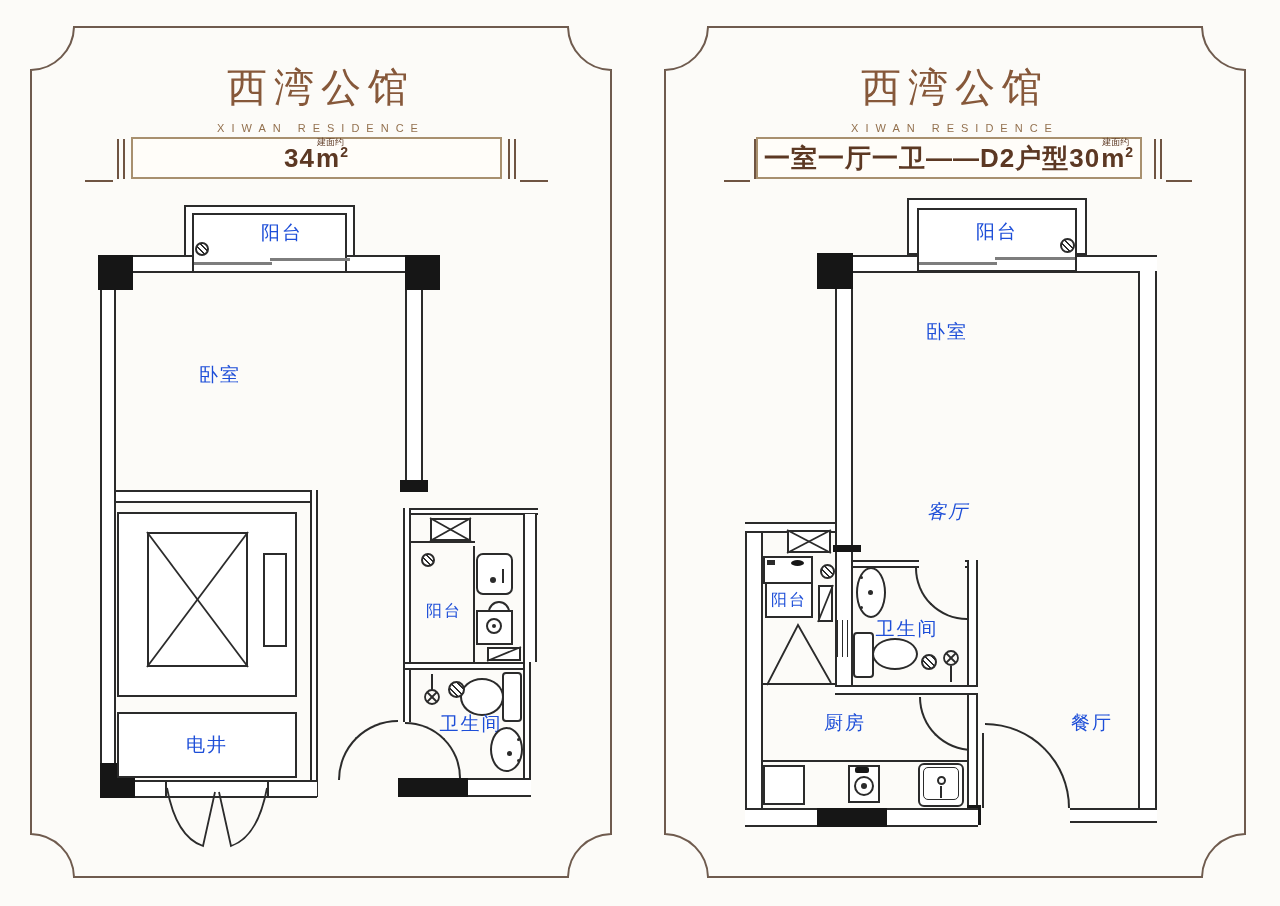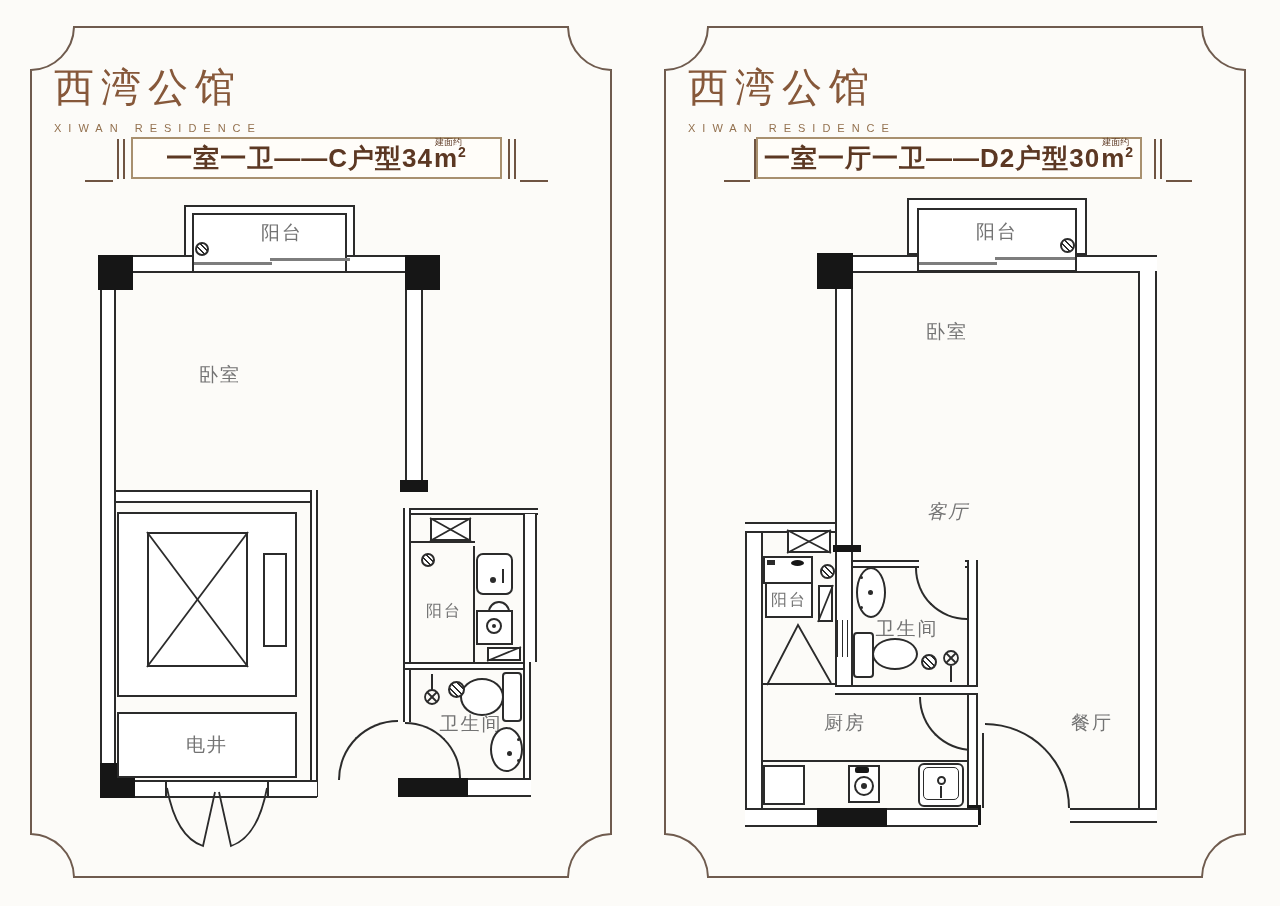--- a/index.html
+++ b/index.html
@@ -1,36 +1,36 @@
 <!DOCTYPE html>
 <html><head>
 <meta charset="utf-8">
 <style>
   html,body{margin:0;padding:0;background:#fbf9f5;font-family:"Liberation Sans",sans-serif;}
   #stage{position:relative;width:1280px;height:906px;background:#fcfbf8;overflow:hidden;}
   .panel{position:absolute;top:26px;height:852px;width:582px;}
   .frame{position:absolute;left:0;top:0;}
-  .brand{position:absolute;top:34px;left:0;right:0;text-align:left;color:#86583a;margin-left:24px;}
+  .brand{position:absolute;top:34px;left:0;right:0;text-align:center;color:#86583a;}
   .brand-title{font-size:40px;letter-spacing:7px;color:#86583a;}
   .brand-sub{margin-top:7px;font-size:11px;letter-spacing:7px;color:#93714f;}
   .banner-box{position:absolute;top:111px;height:42px;border:2px solid #a8906f;background:#fffdf9;
       display:flex;align-items:center;justify-content:center;color:#5c3823;font-weight:bold;
       font-size:26px;letter-spacing:1px;box-sizing:border-box;}
   .orn{position:absolute;background:#6f5442;}
   .munit{display:inline-block;position:relative;margin-left:1px;}
   .munit .note{position:absolute;top:-7px;left:1px;font-size:9px;font-style:normal;letter-spacing:0;font-weight:normal;}
   .munit sup{font-size:14px;}
   
   .blk{position:absolute;background:#161616;}
   .wh{position:absolute;box-sizing:border-box;background:#fff;border:0 solid #2b2b2b;border-top-width:2px;border-bottom-width:2px;}
   .wv{position:absolute;box-sizing:border-box;background:#fff;border:0 solid #2b2b2b;border-left-width:2px;border-right-width:2px;}
   .box{position:absolute;box-sizing:border-box;background:#fff;border:2px solid #2b2b2b;}
   .ln{position:absolute;background:#2b2b2b;}
   .gray{background:#7d7d7d;}
-  .lbl{position:absolute;font-size:19px;color:#737373;letter-spacing:2px;white-space:nowrap;transform:translate(-50%,-50%);}
+  .lbl{position:absolute;font-size:19px;color:#1d4ed8;letter-spacing:2px;white-space:nowrap;transform:translate(-50%,-50%);}
   .lbl.small{font-size:16px;}
   .drain{position:absolute;box-sizing:border-box;border:2px solid #2b2b2b;border-radius:50%;
       background:repeating-linear-gradient(45deg,#2b2b2b 0 1.5px,#fff 1.5px 4.5px);}
   .arc{position:absolute;box-sizing:border-box;border-color:#2b2b2b;}
   .arc.tl{border-top:2px solid #2b2b2b;border-left:2px solid #2b2b2b;border-top-left-radius:100% 100%;}
   .arc.tr{border-top:2px solid #2b2b2b;border-right:2px solid #2b2b2b;border-top-right-radius:100% 100%;}
   .arc.bl{border-bottom:2px solid #2b2b2b;border-left:2px solid #2b2b2b;border-bottom-left-radius:100% 100%;}
   .hatchv{position:absolute;box-sizing:border-box;border:0 solid #2b2b2b;border-left-width:2px;border-right-width:2px;
       background:repeating-linear-gradient(90deg,#2b2b2b 0 1.5px,#fff 1.5px 5px);}
   svg.sym{position:absolute;overflow:visible;}
@@ -50,21 +50,20 @@
 
     <div class="brand">
       <div class="brand-title">西湾公馆</div>
       <div class="brand-sub">XIWAN RESIDENCE</div>
     </div>
 
     <div class="orn" style="left:55px;top:154px;width:28px;height:2px;"></div>
     <div class="orn" style="left:87px;top:113px;width:2px;height:40px;"></div>
     <div class="orn" style="left:93px;top:113px;width:2px;height:40px;"></div>
     <div class="banner-box" style="left:101px;width:371px;">
-      <span>一室一卫——C户型</span>
         <span>34</span>
         <span class="munit"><i class="note">建面约</i><b>m</b><sup>2</sup></span>
     </div>
     <div class="orn" style="left:478px;top:113px;width:2px;height:40px;"></div>
     <div class="orn" style="left:484px;top:113px;width:2px;height:40px;"></div>
     <div class="orn" style="left:490px;top:154px;width:28px;height:2px;"></div>
 
     <div class="plan" style="position:absolute;inset:0;">
 
       <div class="wh" style="left:103px;top:229px;width:272px;height:18px;"></div>

